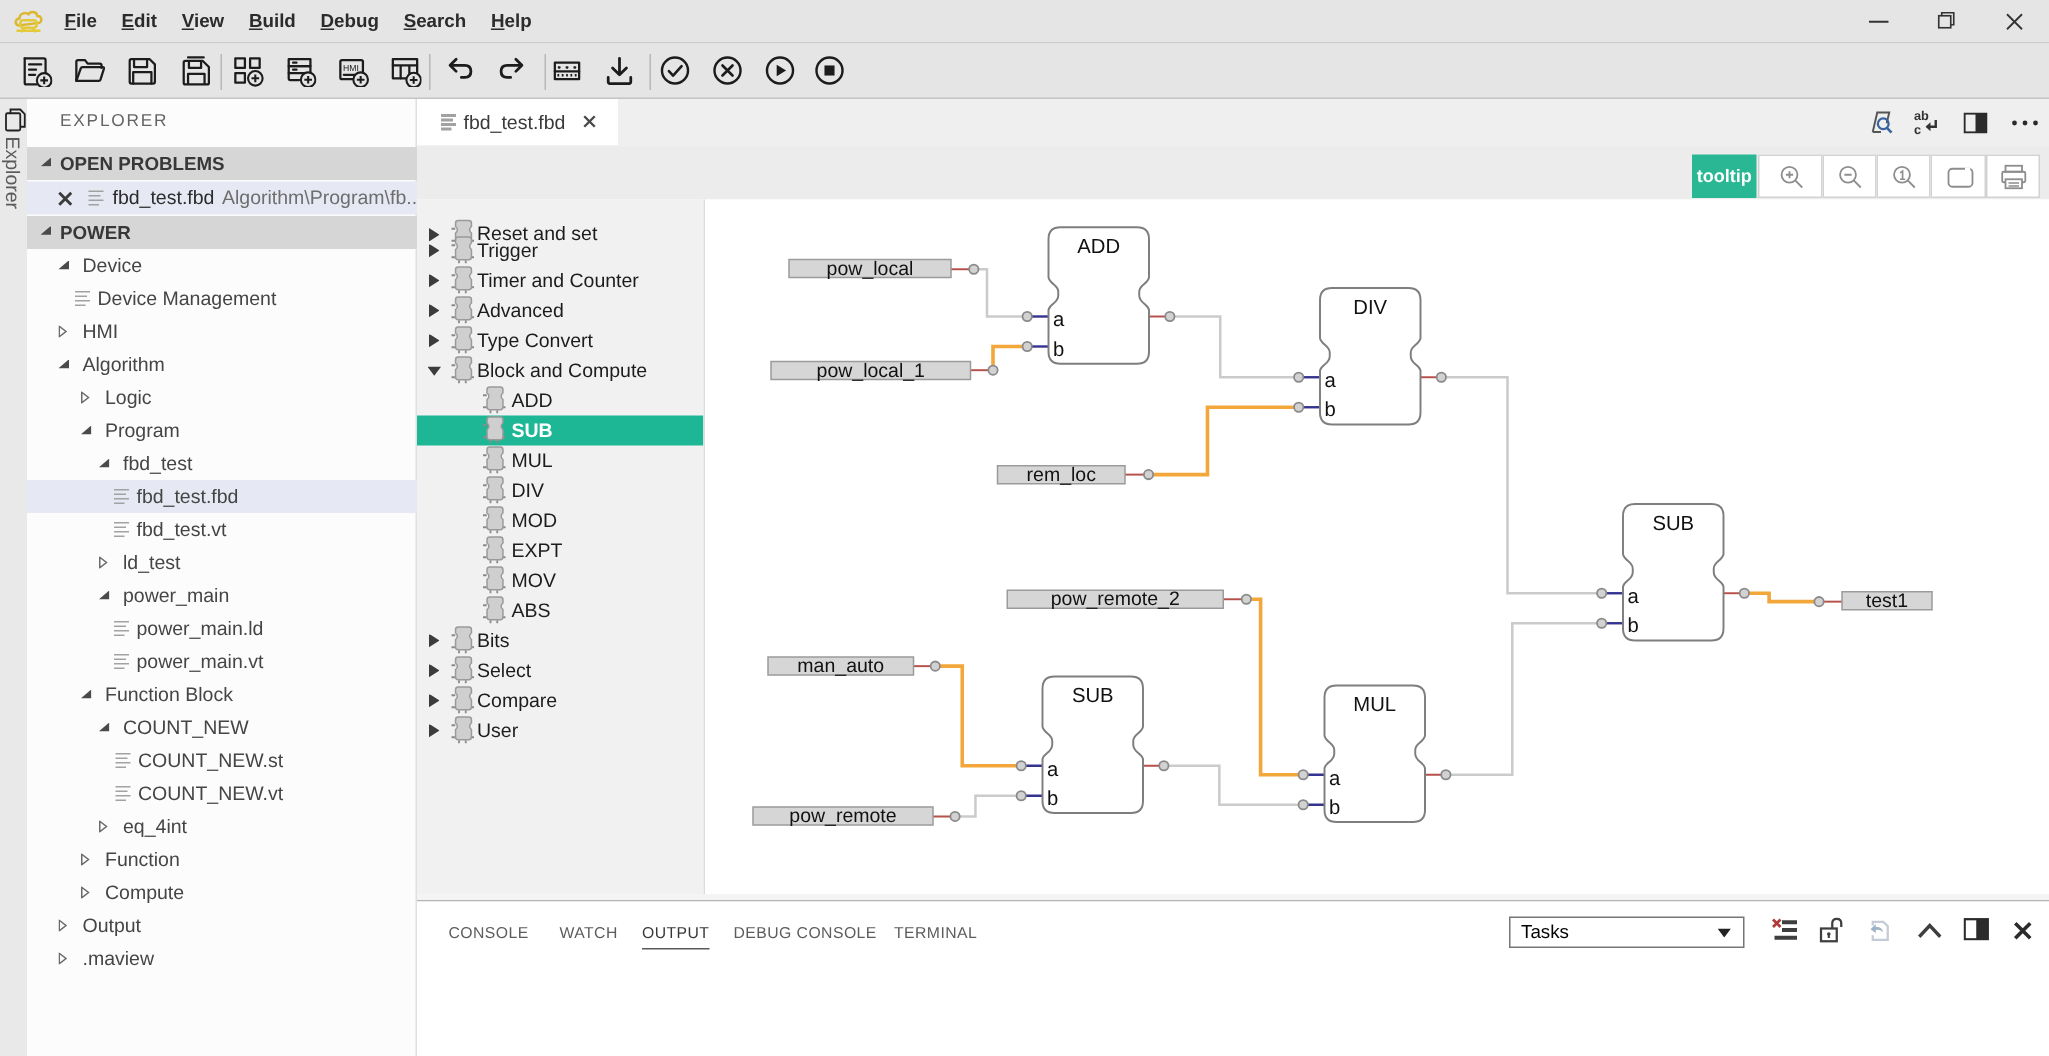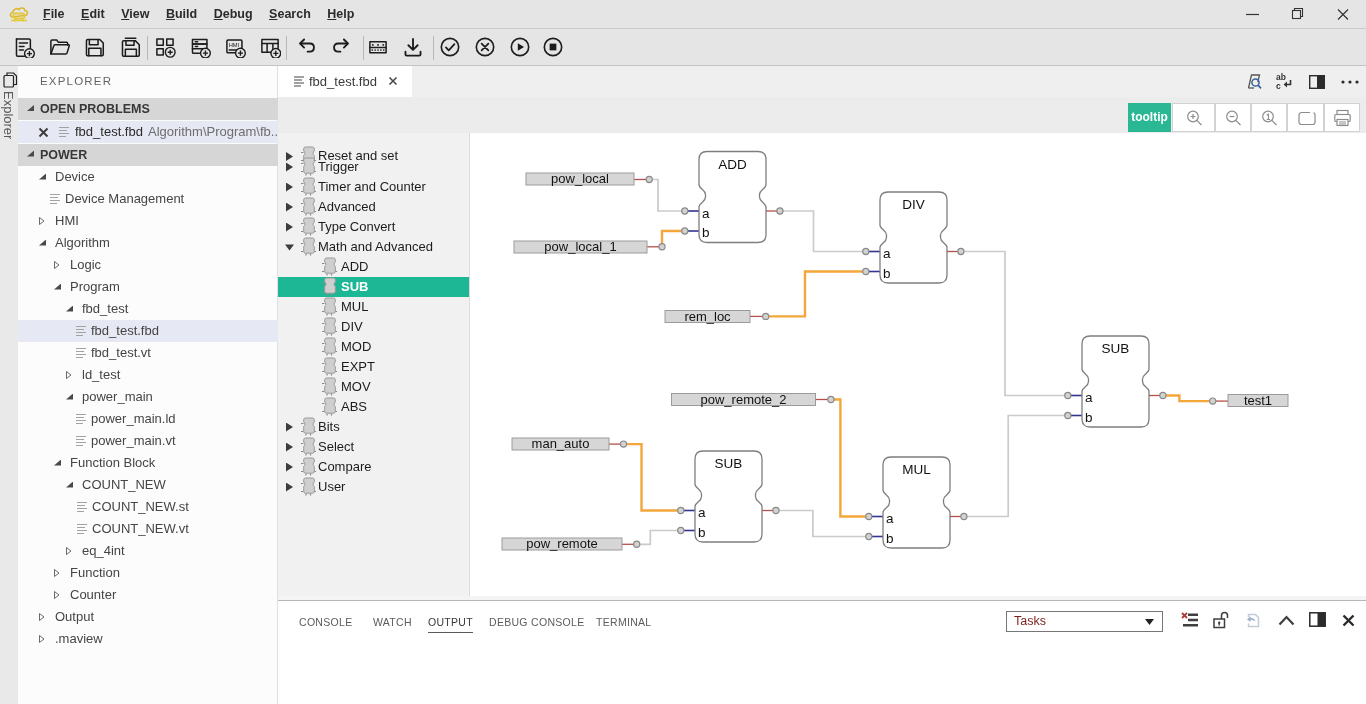--- a/index.html
+++ b/index.html
@@ -54,21 +54,21 @@
   #botedge { left:278px; top:596px; width:1088px; height:5px; background:#f4f4f4; border-bottom:1px solid #b5b5b5; }
 
   
   .cbtn { position:absolute; top:103px; height:29px; background:#fff; border:1px solid #d2d2d2; }
   #tooltipbtn { left:1128px; top:103px; width:43px; height:29px; background:#2ab794; color:#fff; font-weight:bold; font-size:12px; text-align:center; line-height:29px; letter-spacing:0; }
 
   
   #bottompanel { left:278px; top:601px; width:1088px; height:103px; background:#fff; }
   .btab { position:absolute; top:10px; height:22px; line-height:22px; font-size:10.5px; letter-spacing:.3px; color:#5c5c5c; }
   .btab.act { color:#383838; border-bottom:1px solid #5a5a5a; }
-  #tasks { position:absolute; left:728px; top:10px; width:157px; height:21px; border:1px solid #767676; background:#fff; font-size:12.5px; color:#7f1d1d; line-height:19px; padding-left:7px; }
+  #tasks { position:absolute; left:728px; top:10px; width:157px; height:21px; border:1px solid #767676; background:#fff; font-size:12.5px; color:#000000; line-height:19px; padding-left:7px; }
 </style>
 </head>
 <body>
 <div id="app">
 
   <div id="titlebar" class="abs"></div>
   <svg class="abs" style="left:8px;top:4px" width="22" height="20" viewBox="0 0 22 20">
     <path d="M4 13 q-2 -1 -1.4 -3 q.5-1.6 2.4-1.7 q0-2.6 2.5-3.4 q2-0.7 3.5 0.6 q1-1.8 3.2-1.5 q2.4.3 2.7 2.7 q2-.2 2.6 1.7 q.5 1.9-1.3 2.9 z" fill="none" stroke="#dcb82e" stroke-width="1.6"></path>
     <rect x="5.5" y="9.5" width="11" height="5" rx="2" fill="none" stroke="#e4c93a" stroke-width="1.8"></rect>
     <path d="M3 16.5 h16 M8.5 14.5 l-2.5 3 M13.5 14.5 l2.5 3" stroke="#e4c93a" stroke-width="1.7" fill="none"></path>
@@ -320,21 +320,21 @@
 <div class="trow abs" style="left:18px;top:561.5px">
         <svg class="tw-col" style="left:36px" width="6" height="8" viewBox="0 0 6 8">
           <polygon points="0.5,0.5 5,4 0.5,7.5" fill="none" stroke="#6a6a6a" stroke-width="1"></polygon>
         </svg>
         <span style="position:absolute;left:52px">Function</span>
       </div>
 <div class="trow abs" style="left:18px;top:583.5px">
         <svg class="tw-col" style="left:36px" width="6" height="8" viewBox="0 0 6 8">
           <polygon points="0.5,0.5 5,4 0.5,7.5" fill="none" stroke="#6a6a6a" stroke-width="1"></polygon>
         </svg>
-        <span style="position:absolute;left:52px">Counter</span>
+        <span style="position:absolute;left:52px">Compute</span>
       </div>
 <div class="trow abs" style="left:18px;top:605.5px">
         <svg class="tw-col" style="left:21px" width="6" height="8" viewBox="0 0 6 8">
           <polygon points="0.5,0.5 5,4 0.5,7.5" fill="none" stroke="#6a6a6a" stroke-width="1"></polygon>
         </svg>
         <span style="position:absolute;left:37px">Output</span>
       </div>
 <div class="trow abs" style="left:18px;top:627.5px">
         <svg class="tw-col" style="left:21px" width="6" height="8" viewBox="0 0 6 8">
           <polygon points="0.5,0.5 5,4 0.5,7.5" fill="none" stroke="#6a6a6a" stroke-width="1"></polygon>
@@ -461,21 +461,21 @@
 <path d="M5.5 1 h7 q1.8 0 1.8 1.8 v2.2 q-1.2 .8 -1.2 2.2 q0 1.4 1.2 2.2 v5 q0 1.8 -1.8 1.8 h-7 q-1.8 0 -1.8 -1.8 v-5 q1.2 -.8 1.2 -2.2 q0 -1.4 -1.2 -2.2 v-2.2 q0 -1.8 1.8 -1.8 z" fill="#cfcfcf" stroke="#9a9a9a" stroke-width="1"></path>
 </svg>
         <span style="position:absolute;left:40px">Type Convert</span>
       </div>
 <div class="xrow abs" style="left:278px;top:236.5px">
         <span class="xtw-exp"></span>
         <svg style="position:absolute;left:22px;top:0px" width="17" height="19" viewBox="0 0 17 19">
 <path d="M3.5 6.5 h-2.5 M3.5 14.5 h-2.5 M13.5 14.5 h2.5 M6 16.5 v2 M10.5 16.5 v2" stroke="#8a8a8a" stroke-width="1.2"></path>
 <path d="M5.5 1 h7 q1.8 0 1.8 1.8 v2.2 q-1.2 .8 -1.2 2.2 q0 1.4 1.2 2.2 v5 q0 1.8 -1.8 1.8 h-7 q-1.8 0 -1.8 -1.8 v-5 q1.2 -.8 1.2 -2.2 q0 -1.4 -1.2 -2.2 v-2.2 q0 -1.8 1.8 -1.8 z" fill="#cfcfcf" stroke="#9a9a9a" stroke-width="1"></path>
 </svg>
-        <span style="position:absolute;left:40px">Math and Advanced</span>
+        <span style="position:absolute;left:40px">Block and Compute</span>
       </div>
 <div class="xrow abs" style="left:278px;top:256.5px">
         <svg style="position:absolute;left:43px;top:0px" width="17" height="19" viewBox="0 0 17 19">
 <path d="M3.5 6.5 h-2.5 M3.5 14.5 h-2.5 M13.5 14.5 h2.5 M6 16.5 v2 M10.5 16.5 v2" stroke="#8a8a8a" stroke-width="1.2"></path>
 <path d="M5.5 1 h7 q1.8 0 1.8 1.8 v2.2 q-1.2 .8 -1.2 2.2 q0 1.4 1.2 2.2 v5 q0 1.8 -1.8 1.8 h-7 q-1.8 0 -1.8 -1.8 v-5 q1.2 -.8 1.2 -2.2 q0 -1.4 -1.2 -2.2 v-2.2 q0 -1.8 1.8 -1.8 z" fill="#cfcfcf" stroke="#9a9a9a" stroke-width="1"></path>
 </svg>
         <span style="position:absolute;left:63px">ADD</span>
       </div>
 <div class="xrow sel abs" style="left:278px;top:276.5px">
         <svg style="position:absolute;left:43px;top:0px" width="17" height="19" viewBox="0 0 17 19">

